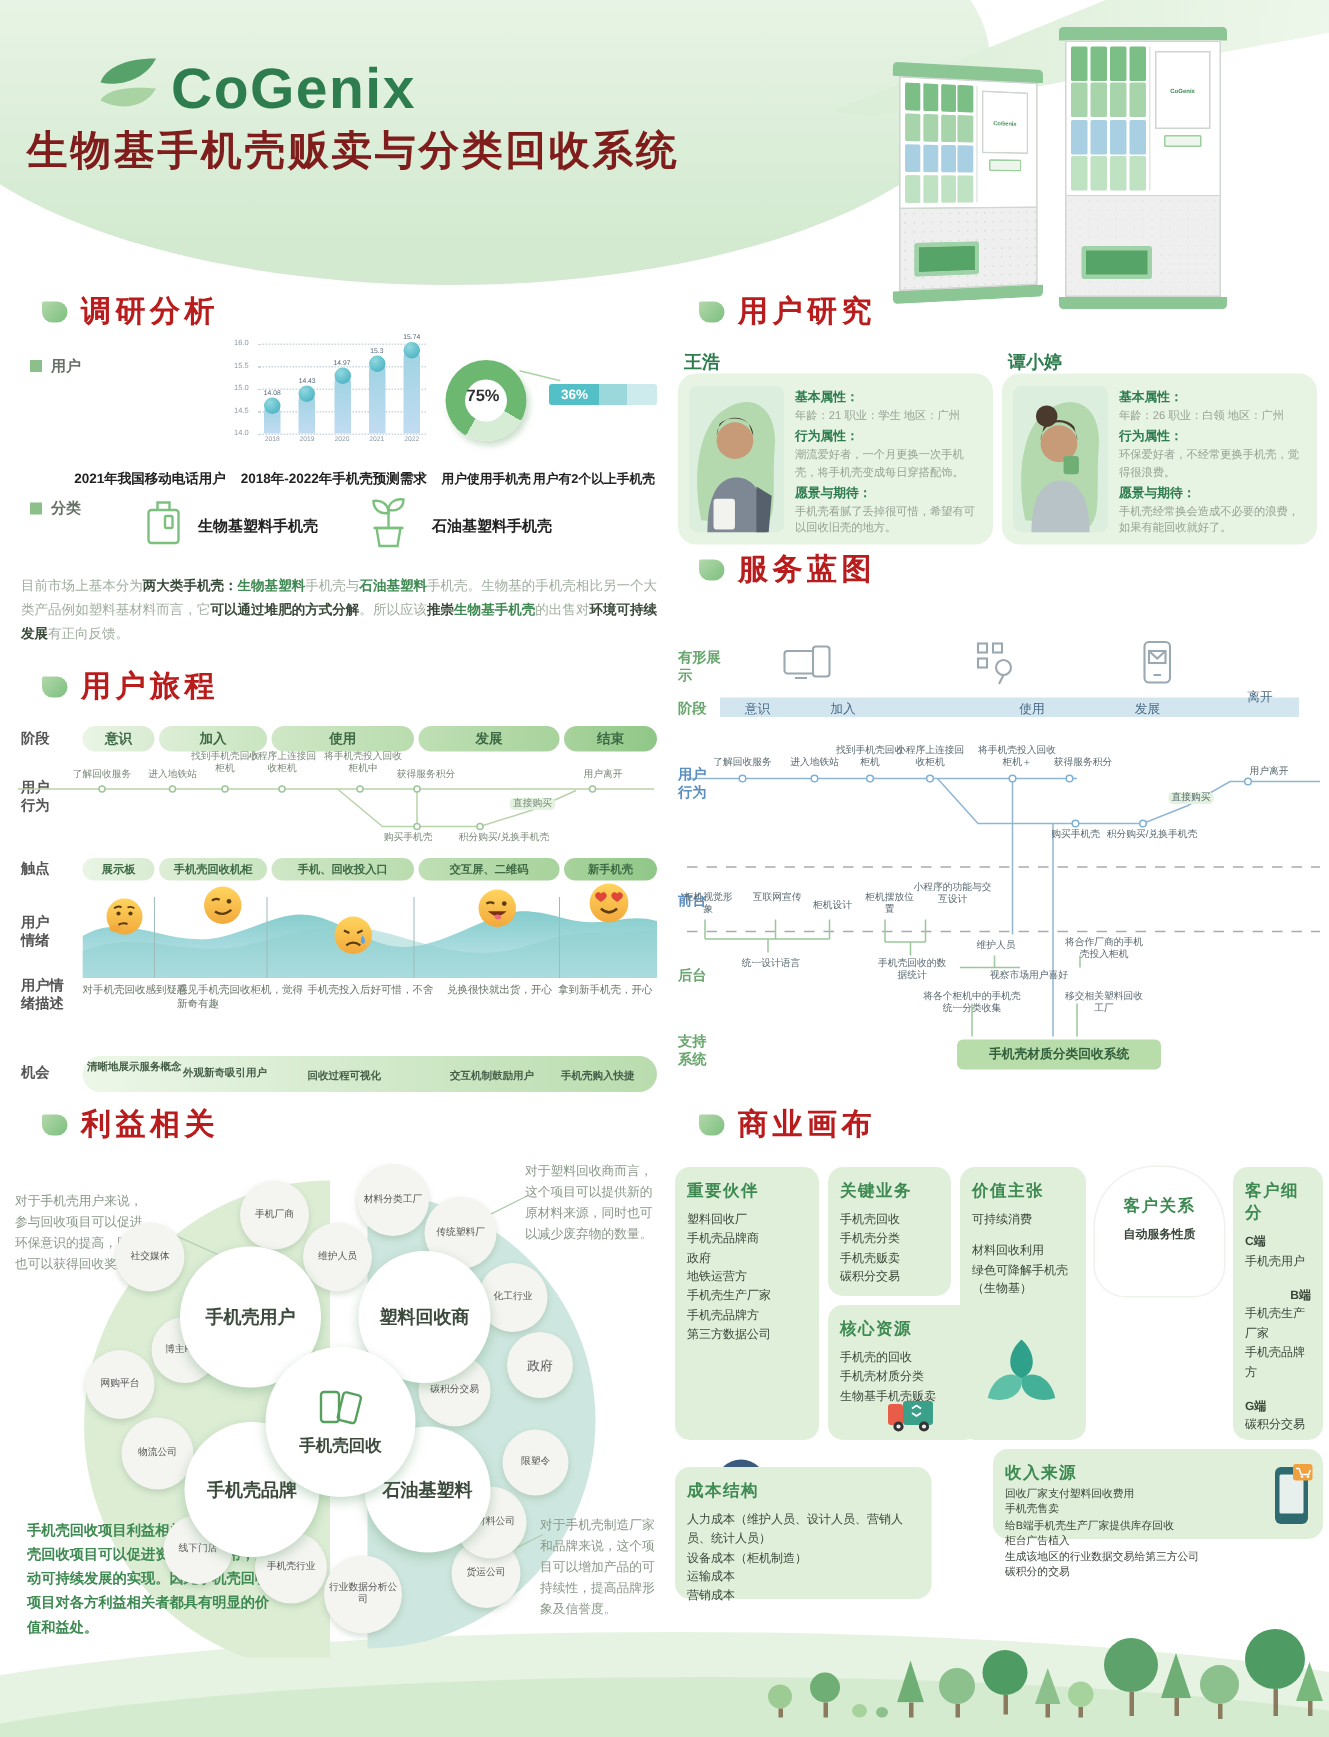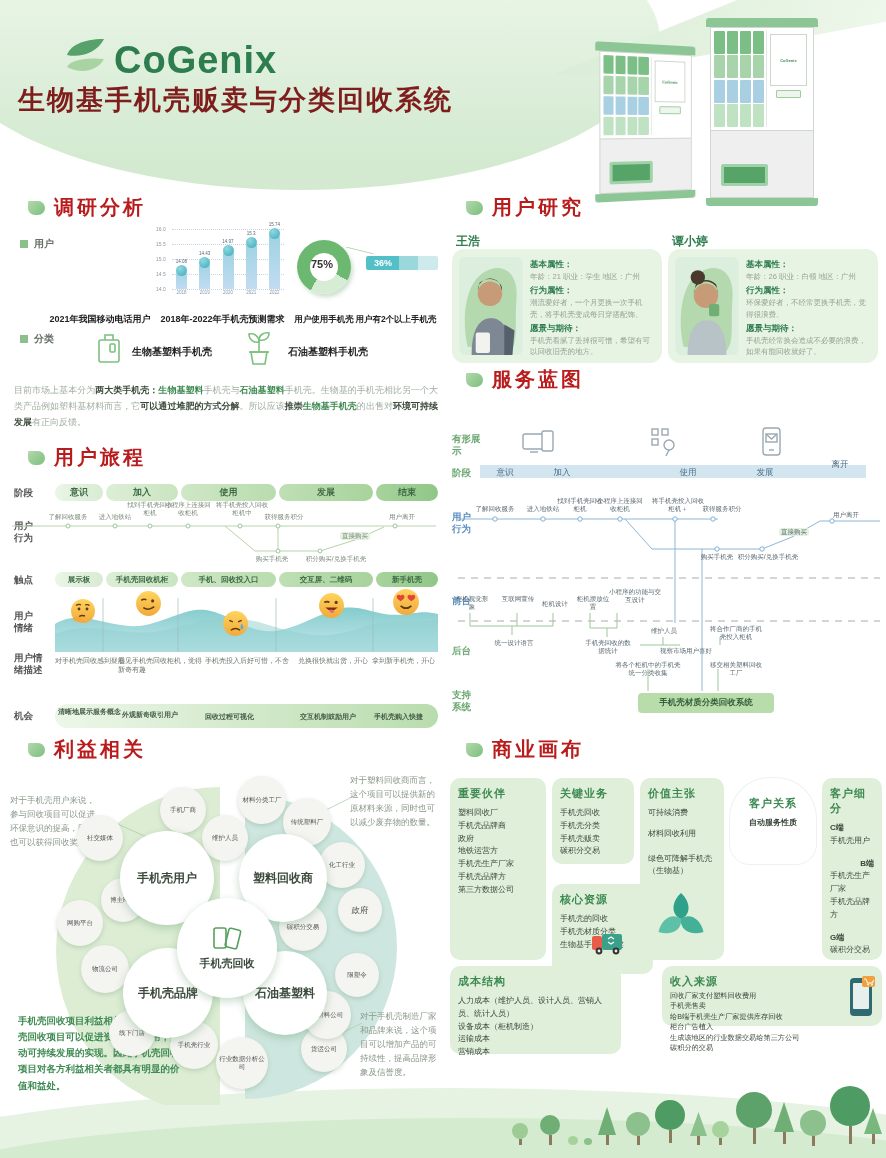--- a/index.html
+++ b/index.html
@@ -640,41 +640,41 @@
         <rect x="2" y="50" width="60" height="5" rx="2" fill="#2e3f52"></rect>
       </svg>
     </span>
     <div class="cv" style="left:102px;top:10px;width:82px;height:86px;">
       <div class="cvh">关键业务</div>
       <div class="it">手机壳回收</div>
       <div class="it">手机壳分类</div>
       <div class="it">手机壳贩卖</div>
       <div class="it">碳积分交易</div>
     </div>
-    <div class="cv" style="left:102px;top:116px;width:101px;height:90px;">
+    <div class="cv" style="left:102px;top:102px;width:101px;height:90px;">
       <div class="cvh">核心资源</div>
       <div class="it">手机壳的回收</div>
       <div class="it">手机壳材质分类</div>
       <div class="it">生物基手机壳贩卖</div>
     </div>
     <span class="ab" style="left:140px;top:162px;">
       <svg width="40" height="26" viewBox="0 0 40 26">
         <rect x="2" y="6" width="10" height="14" rx="2" fill="#e85d4a"></rect>
           <rect x="12" y="4" width="20" height="16" rx="2" fill="#3aa08a"></rect>
         <circle cx="9" cy="21" r="3.4" fill="#333"></circle>
           <circle cx="26" cy="21" r="3.4" fill="#333"></circle>
           <circle cx="9" cy="21" r="1.4" fill="#eee"></circle>
           <circle cx="26" cy="21" r="1.4" fill="#eee"></circle>
         <path d="M18,9 l3,-2 l3,2 M24,12 l-3,2 l-3,-2" stroke="#fff" stroke-width="1.2" fill="none"></path>
       </svg>
     </span>
     <div class="cv" style="left:190px;top:10px;width:84px;height:182px;">
       <div class="cvh">价值主张</div>
       <div class="it" style="margin-bottom:8px;">可持续消费</div>
-      <div class="it" style="margin-bottom:12px;">材料回收利用</div>
+      <div class="it" style="margin-bottom:0;">材料回收利用</div>
       <div class="it">绿色可降解手机壳（生物基）</div>
       <span class="ab" style="left:12px;top:112px;">
         <svg width="58" height="58" viewBox="-29 -29 58 58">
           <g>
               <path d="M0,-26 C10,-17 10,-4 0,0 C-10,-4 -10,-17 0,-26" fill="#2fa08a"></path>
             </g>
           <g transform="rotate(120)">
               <path d="M0,-26 C10,-17 10,-4 0,0 C-10,-4 -10,-17 0,-26" fill="#45b098"></path>
             </g>
           <g transform="rotate(240)">
@@ -690,21 +690,21 @@
     <div class="cv" style="left:372px;top:10px;width:60px;height:182px;">
       <div class="cvh">客户细分</div>
       <div class="it" style="font-weight:bold;">C端</div>
       <div class="it" style="margin-bottom:10px;">手机壳用户</div>
       <div class="it" style="font-weight:bold;text-align:right;">B端</div>
       <div class="it">手机壳生产厂家</div>
       <div class="it" style="margin-bottom:10px;">手机壳品牌方</div>
       <div class="it" style="font-weight:bold;">G端</div>
       <div class="it">碳积分交易</div>
     </div>
-    <div class="cv" style="left:0;top:198px;width:171px;height:88px;">
+    <div class="cv" style="left:0;top:210px;width:171px;height:88px;">
       <div class="cvh">成本结构</div>
       <div class="it">人力成本（维护人员、设计人员、营销人员、统计人员）</div>
       <div class="it">设备成本（柜机制造）</div>
       <div class="it">运输成本</div>
       <div class="it">营销成本</div>
     </div>
     <div class="cv" style="left:212px;top:198px;width:220px;height:60px;">
       <div class="cvh" style="margin-bottom:2px;">收入来源</div>
       <div class="it" style="font-size:7.2px;line-height:1.45;">回收厂家支付塑料回收费用</div>
       <div class="it" style="font-size:7.2px;line-height:1.45;">手机壳售卖</div>

